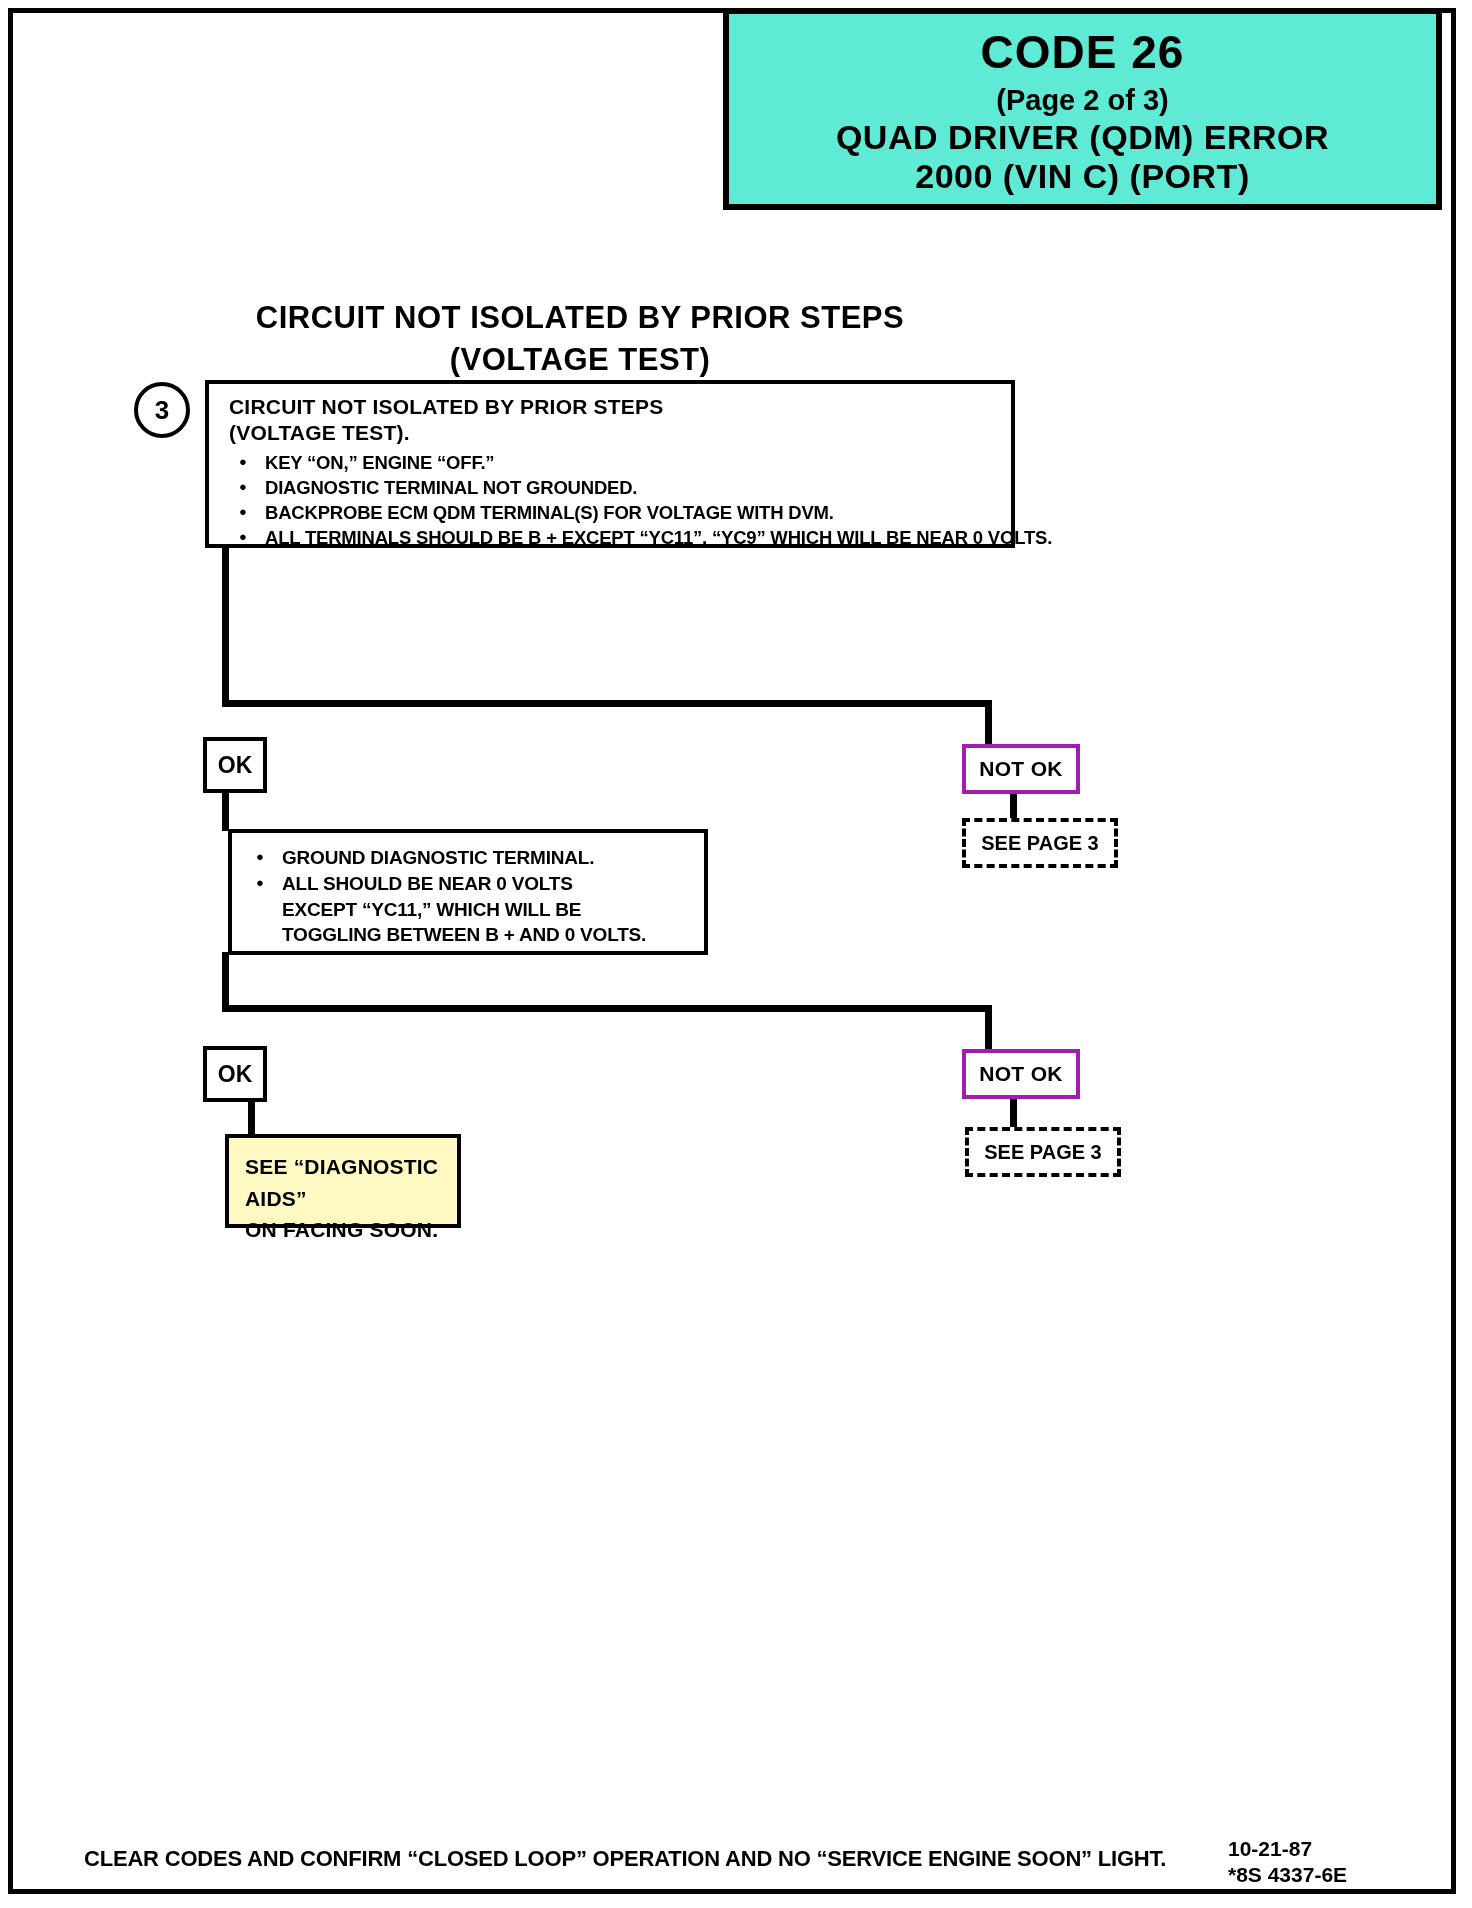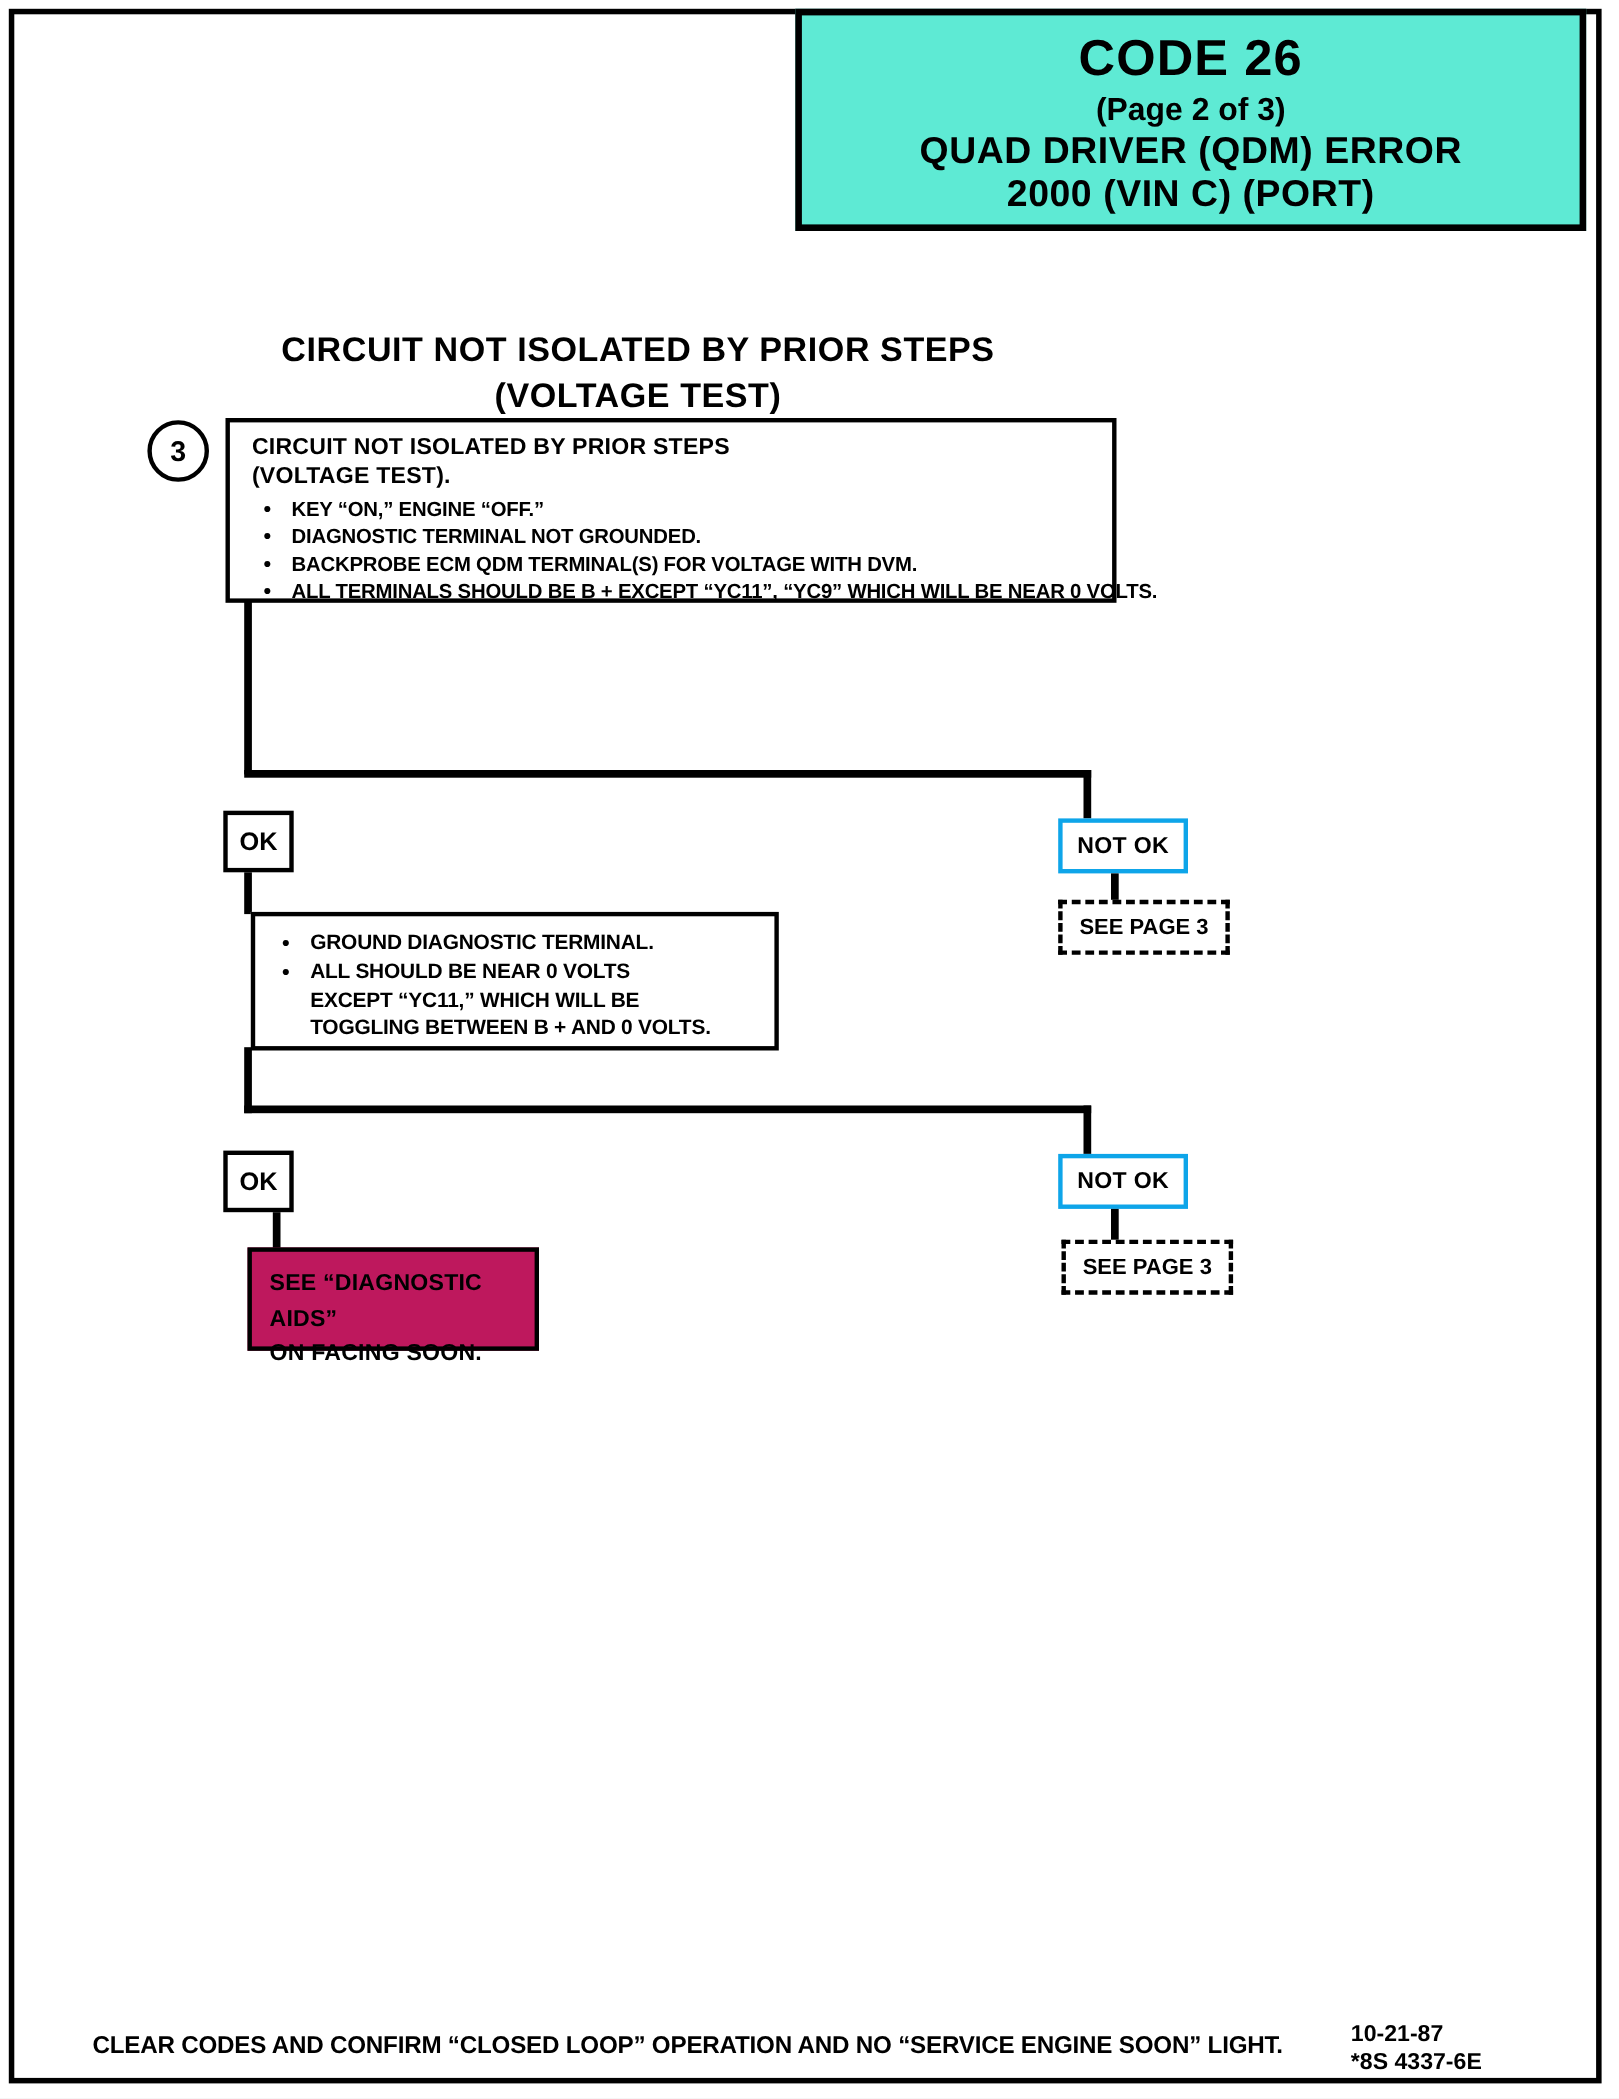--- a/index.html
+++ b/index.html
@@ -50,30 +50,30 @@
     border:4px solid #000; background:#fff;
     padding:12px 8px 6px 14px;
   }
   .ground-box .bullet-text { font-size:19px; line-height:1.36; max-width:366px; letter-spacing:-0.2px; }
   .line { position:absolute; background:#000; }
   .ok-box {
     position:absolute; width:64px; height:56px; border:4px solid #000; background:#fff;
     display:flex; align-items:center; justify-content:center; font-size:23px;
   }
   .notok-box {
-    position:absolute; width:118px; height:50px; border:4px solid #0ea5e9; background:#fff;
+    position:absolute; width:118px; height:50px; border:4px solid #a21caf; background:#fff;
     display:flex; align-items:center; justify-content:center; font-size:21px; letter-spacing:0.3px;
   }
   .dashed-box {
     position:absolute; width:156px; height:50px; border:4px dashed #000; background:#fff;
     display:flex; align-items:center; justify-content:center; font-size:20px;
   }
   .aids-box {
-    position:absolute; left:225px; top:1134px; width:265px; height:94px;
-    border:4px solid #000; background:#be185d;
+    position:absolute; left:225px; top:1134px; width:236px; height:94px;
+    border:4px solid #000; background:#fef9c3;
     padding:13px 0 0 16px; font-size:21px; line-height:1.5; letter-spacing:0.2px;
   }
   .footer-note {
     position:absolute; left:84px; top:1846px;
     font-size:22px; white-space:nowrap; letter-spacing:-0.2px;
   }
   .footer-ref {
     position:absolute; left:1228px; top:1836px;
     font-size:21px; line-height:1.25;
   }

